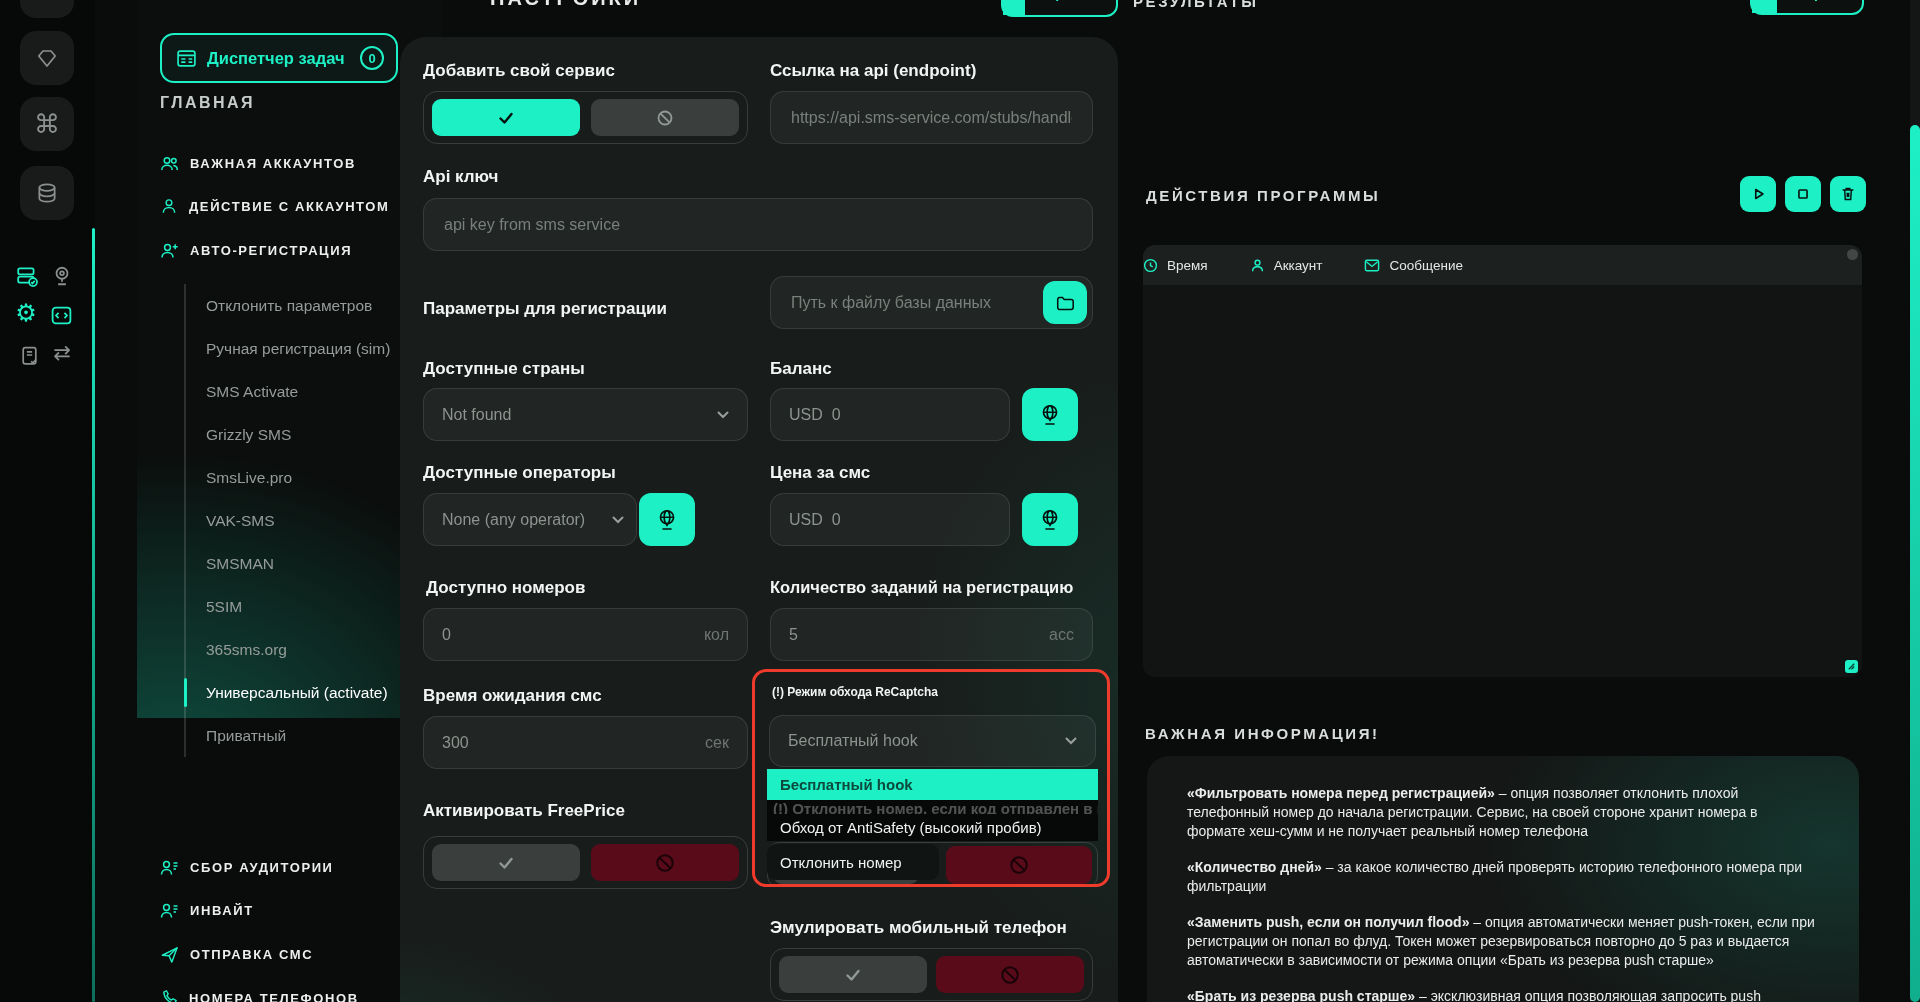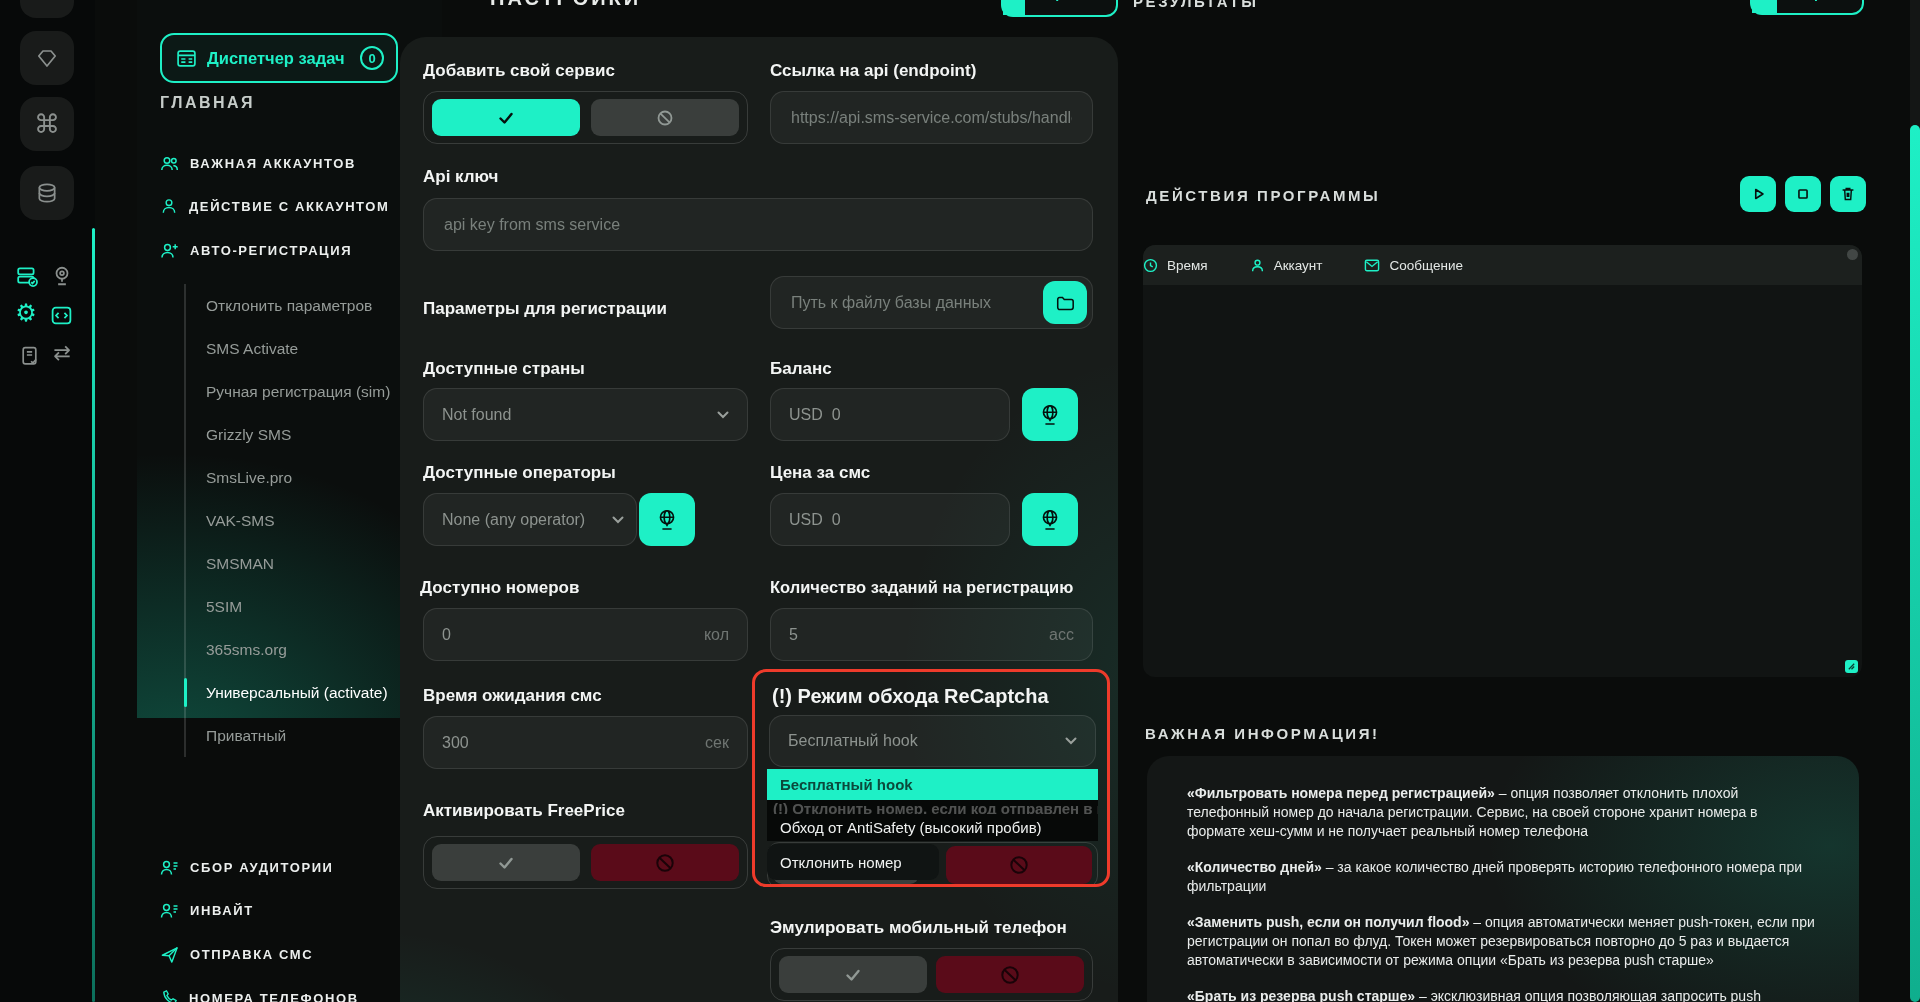--- a/index.html
+++ b/index.html
@@ -58,21 +58,21 @@
     display:flex;align-items:center;justify-content:space-between;padding:0 8px;box-sizing:border-box;}
   .tbtn{width:148px;height:37px;border-radius:9px;display:flex;align-items:center;justify-content:center;cursor:pointer;}
   .tbtn.teal{background:#1ef0c6;color:#05110d;}
   .tbtn.gray{background:#3a3e3c;color:#919995;}
   .tbtn.red{background:#5a0b19;color:#1a0308;}
   .sqbtn{position:absolute;background:#1ef0c6;border-radius:12px;color:#04110d;
     display:flex;align-items:center;justify-content:center;cursor:pointer;}
   
   .redbox{position:absolute;left:352px;top:632px;width:358px;height:218px;border:3px solid #ee3b2b;
     border-radius:14px;box-sizing:border-box;overflow:hidden;}
-  .redbox .flabel{left:17px;top:13px;font-size:20px;}
+  .redbox .flabel{left:17px;top:13px;font-size:12px;}
   .dd-select{position:absolute;left:14px;top:43px;width:327px;height:52px;}
   .dd-list{position:absolute;left:12px;top:97px;width:331px;z-index:2;background:#070908;}
   .dd-opt1{height:31px;background:#1ef0c6;color:#0b4a3c;font-weight:bold;font-size:15px;
     display:flex;align-items:center;padding-left:13px;}
   .dd-ghost{height:14px;overflow:hidden;color:rgba(255,255,255,.30);font-weight:bold;font-size:15px;
     padding-left:6px;white-space:nowrap;}
   .dd-opt2{height:27px;color:#f0f2f1;font-size:15px;display:flex;align-items:center;padding-left:13px;}
   .hidden-toggle{position:absolute;left:12px;top:170px;width:331px;height:46px;
     border:1px solid rgba(255,255,255,.14);border-radius:12px;box-sizing:border-box;z-index:1;}
   .hidden-toggle .tbtn{position:absolute;top:3px;height:38px;width:146px;}
@@ -223,22 +223,22 @@
     <span>АВТО-РЕГИСТРАЦИЯ</span>
     <span class="chev up">
         <svg width="12" height="8" viewBox="0 0 12 8" fill="none" stroke="currentColor" stroke-width="2" stroke-linecap="round">
           <path d="m1.5 1.5 4.5 4.5 4.5-4.5"></path>
         </svg>
       </span>
   </div>
 
   <div class="submenu">
     <div class="subitem">Отклонить параметров</div>
+    <div class="subitem">Ручная регистрация (sim)</div>
     <div class="subitem">SMS Activate</div>
-    <div class="subitem">Ручная регистрация (sim)</div>
     <div class="subitem">Grizzly SMS</div>
     <div class="subitem">SmsLive.pro</div>
     <div class="subitem">VAK-SMS</div>
     <div class="subitem">SMSMAN</div>
     <div class="subitem">5SIM</div>
     <div class="subitem">365sms.org</div>
     <div class="subitem active">Универсальный (activate)</div>
     <div class="subitem">Приватный</div>
   </div>
 
@@ -395,21 +395,21 @@
     <div class="sqbtn" style="left:622px;top:456px;width:56px;height:53px;">
       <span>
           <svg width="24" height="24" viewBox="0 0 22 22" fill="none" stroke="currentColor" stroke-width="1.5">
             <circle cx="11" cy="8.5" r="6"></circle>
             <ellipse cx="11" cy="8.5" rx="2.6" ry="6"></ellipse>
             <path d="M5 8.5h12M11 14.5v2.3M6.8 19.3h8.4M6.8 19.3h.01M15.2 19.3h.01"></path>
           </svg>
         </span>
     </div>
 
-    <div class="flabel" style="left:20px;top:541px;text-align:right;">Доступно номеров</div>
+    <div class="flabel" style="left:26px;top:541px;text-align:right;">Доступно номеров</div>
     <div class="box" style="left:23px;top:571px;width:325px;height:53px;">
       <span>0</span>
       <span class="suffix">кол</span>
     </div>
     <div class="flabel" style="left:370px;top:541px;font-size:16.5px;">Количество заданий на регистрацию</div>
     <div class="box" style="left:370px;top:571px;width:323px;height:53px;">
       <span>5</span>
       <span class="suffix">acc</span>
     </div>
 

